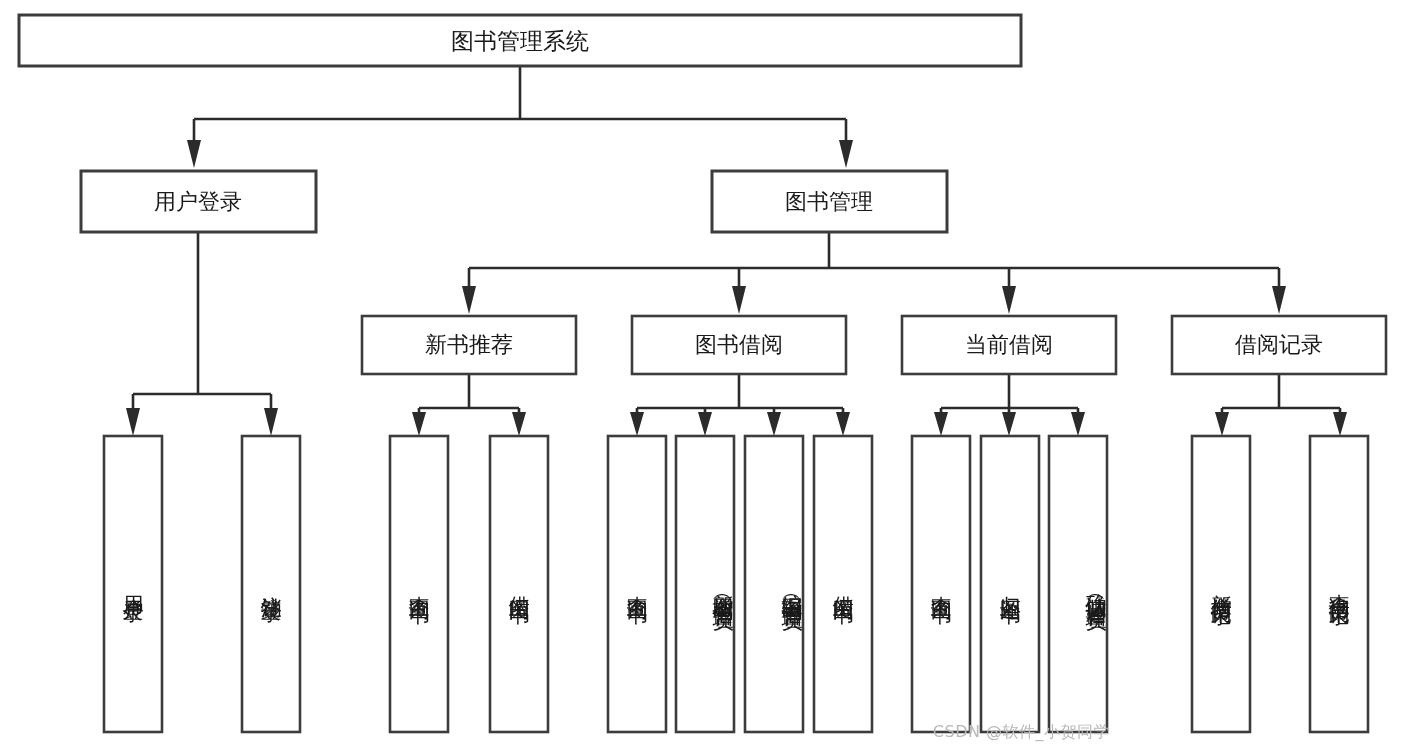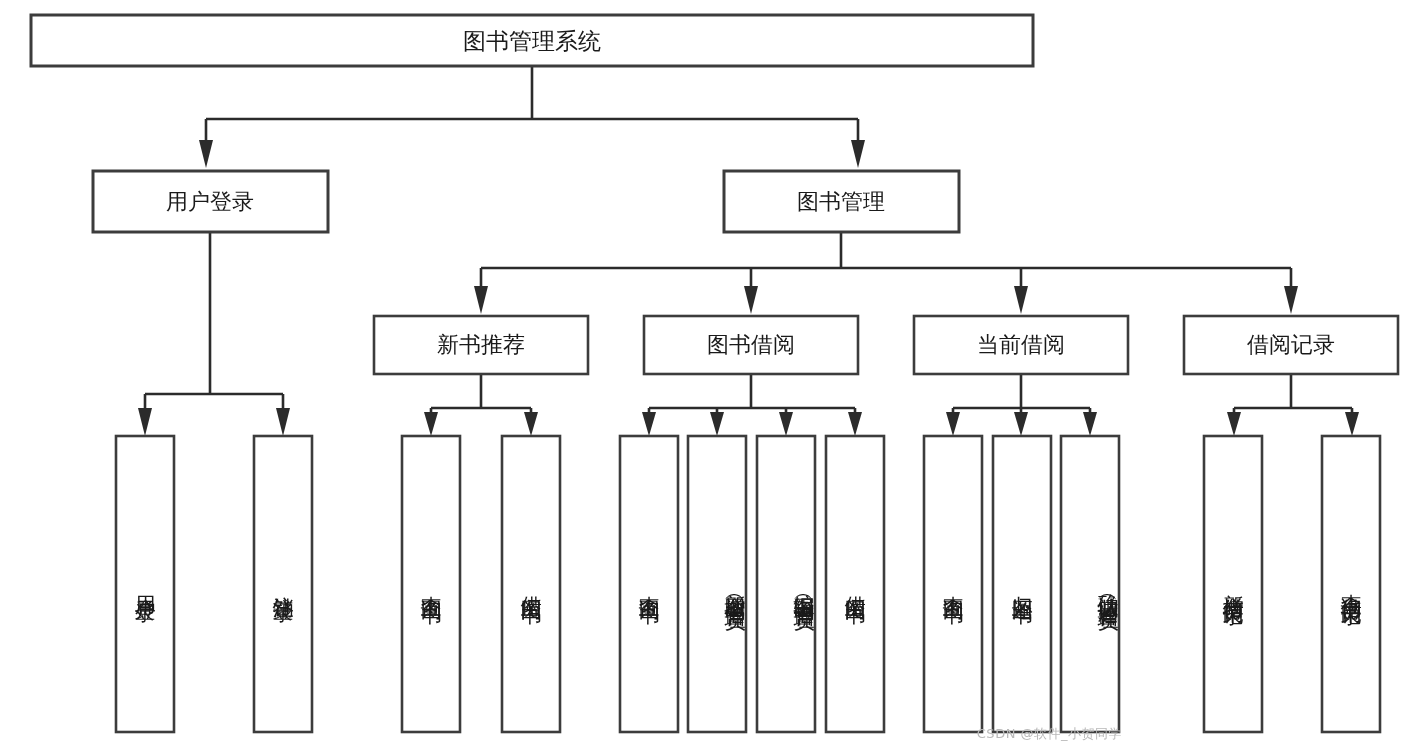--- a/index.html
+++ b/index.html
@@ -12,21 +12,20 @@
     width: 1405px;
     height: 747px;
     font-family: "DejaVu Sans", "Liberation Sans", sans-serif;
     overflow: hidden;
   }
   #diagram-root {
     position: relative;
     width: 1118px;
     height: 747px;
     background: #ffffff;
-    margin-left: 12px;
   }
   svg.flowchart {
     display: block;
     width: 1405px;
     height: 747px;
   }
   .node-box {
     fill: #ffffff;
     stroke: #3c3c3c;
     stroke-width: 3;
@@ -70,21 +69,21 @@
     justify-content: center;
     white-space: nowrap;
     pointer-events: none;
   }
   .vlabel.centered { align-items: center; }
   .watermark {
     position: absolute;
     right: 8px;
     bottom: 4px;
     font-family: "DejaVu Sans", "Liberation Sans", sans-serif;
-    font-size: 13px;
+    font-size: 16px;
     color: #b9b9b9;
     letter-spacing: 0.5px;
     white-space: nowrap;
   }
 </style>
 </head>
 <body>
 
 <div id="diagram-root">
 

